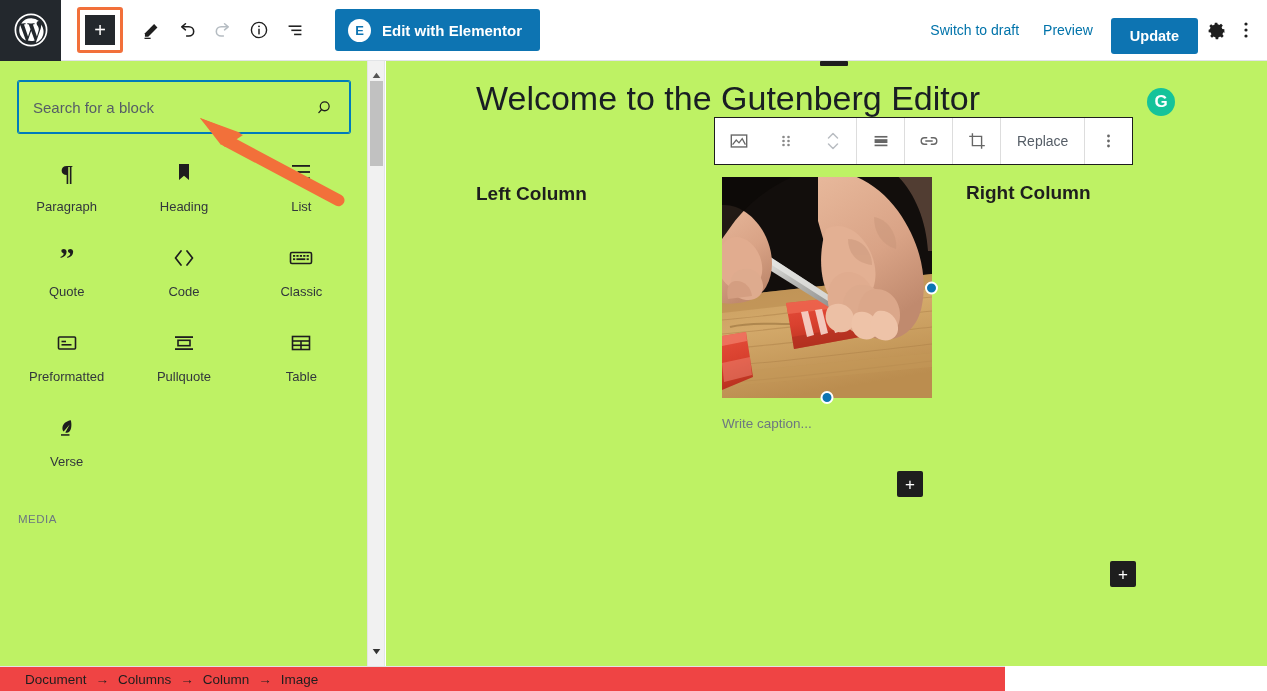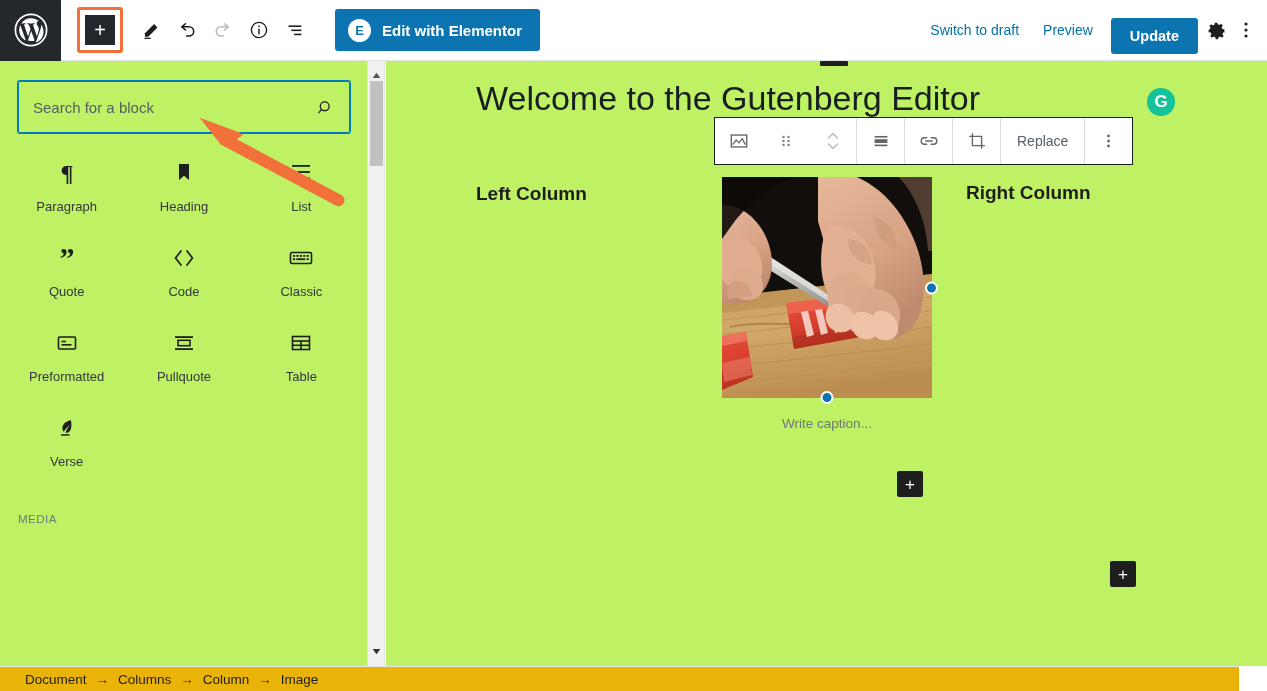--- a/index.html
+++ b/index.html
@@ -180,42 +180,42 @@
   }
   .img-wrap svg { display: block; width: 210px; height: 221px; }
   .handle {
     position: absolute; width: 13px; height: 13px; border-radius: 50%;
     background: #0d74b2; border: 2px solid #fff; cursor: pointer;
   }
   .handle.right { right: -6px; top: 50%; transform: translateY(-50%); }
   .handle.bottom { bottom: -6px; left: 50%; transform: translateX(-50%); }
   .caption {
     position: absolute; left: 336px; top: 355px; width: 210px;
-    text-align: center; font-size: 13.5px; color: #6c7781;
+    font-size: 13.5px; color: #6c7781;
     cursor: text;
   }
   .plus-sq {
     position: absolute; width: 26px; height: 26px; background: #1e1e1e;
     border-radius: 2px; display: flex; align-items: center; justify-content: center;
     cursor: pointer; color: #fff; font-size: 17px; line-height: 1; font-weight: 300;
   }
   .plus-sq.a { left: 511px; top: 410px; }
   .plus-sq.b { left: 724px; top: 500px; }
 
   .grammarly {
     position: absolute; left: 761px; top: 27px; width: 28px; height: 28px;
     border-radius: 50%; background: #15c39a;
     display: flex; align-items: center; justify-content: center;
     color: #fff; font-size: 17px; font-weight: bold; cursor: pointer;
   }
 
   
   .footer {
-    position: absolute; left: 0; bottom: 0; width: 1239px; height: 25px;
-    background: #eab308; border-top: 1px solid #e2e4e7;
+    position: absolute; left: 0; bottom: 0; width: 1005px; height: 25px;
+    background: #ef4444; border-top: 1px solid #e2e4e7;
     display: flex; align-items: center; padding-left: 25px;
   }
   .crumb { font-size: 13.5px; color: #1e1e1e; cursor: pointer; }
   .crumb-sep { font-size: 13.5px; color: #1e1e1e; margin: 0 9px; }
 </style>
 </head>
 <body>
 
 <div id="app">
 

